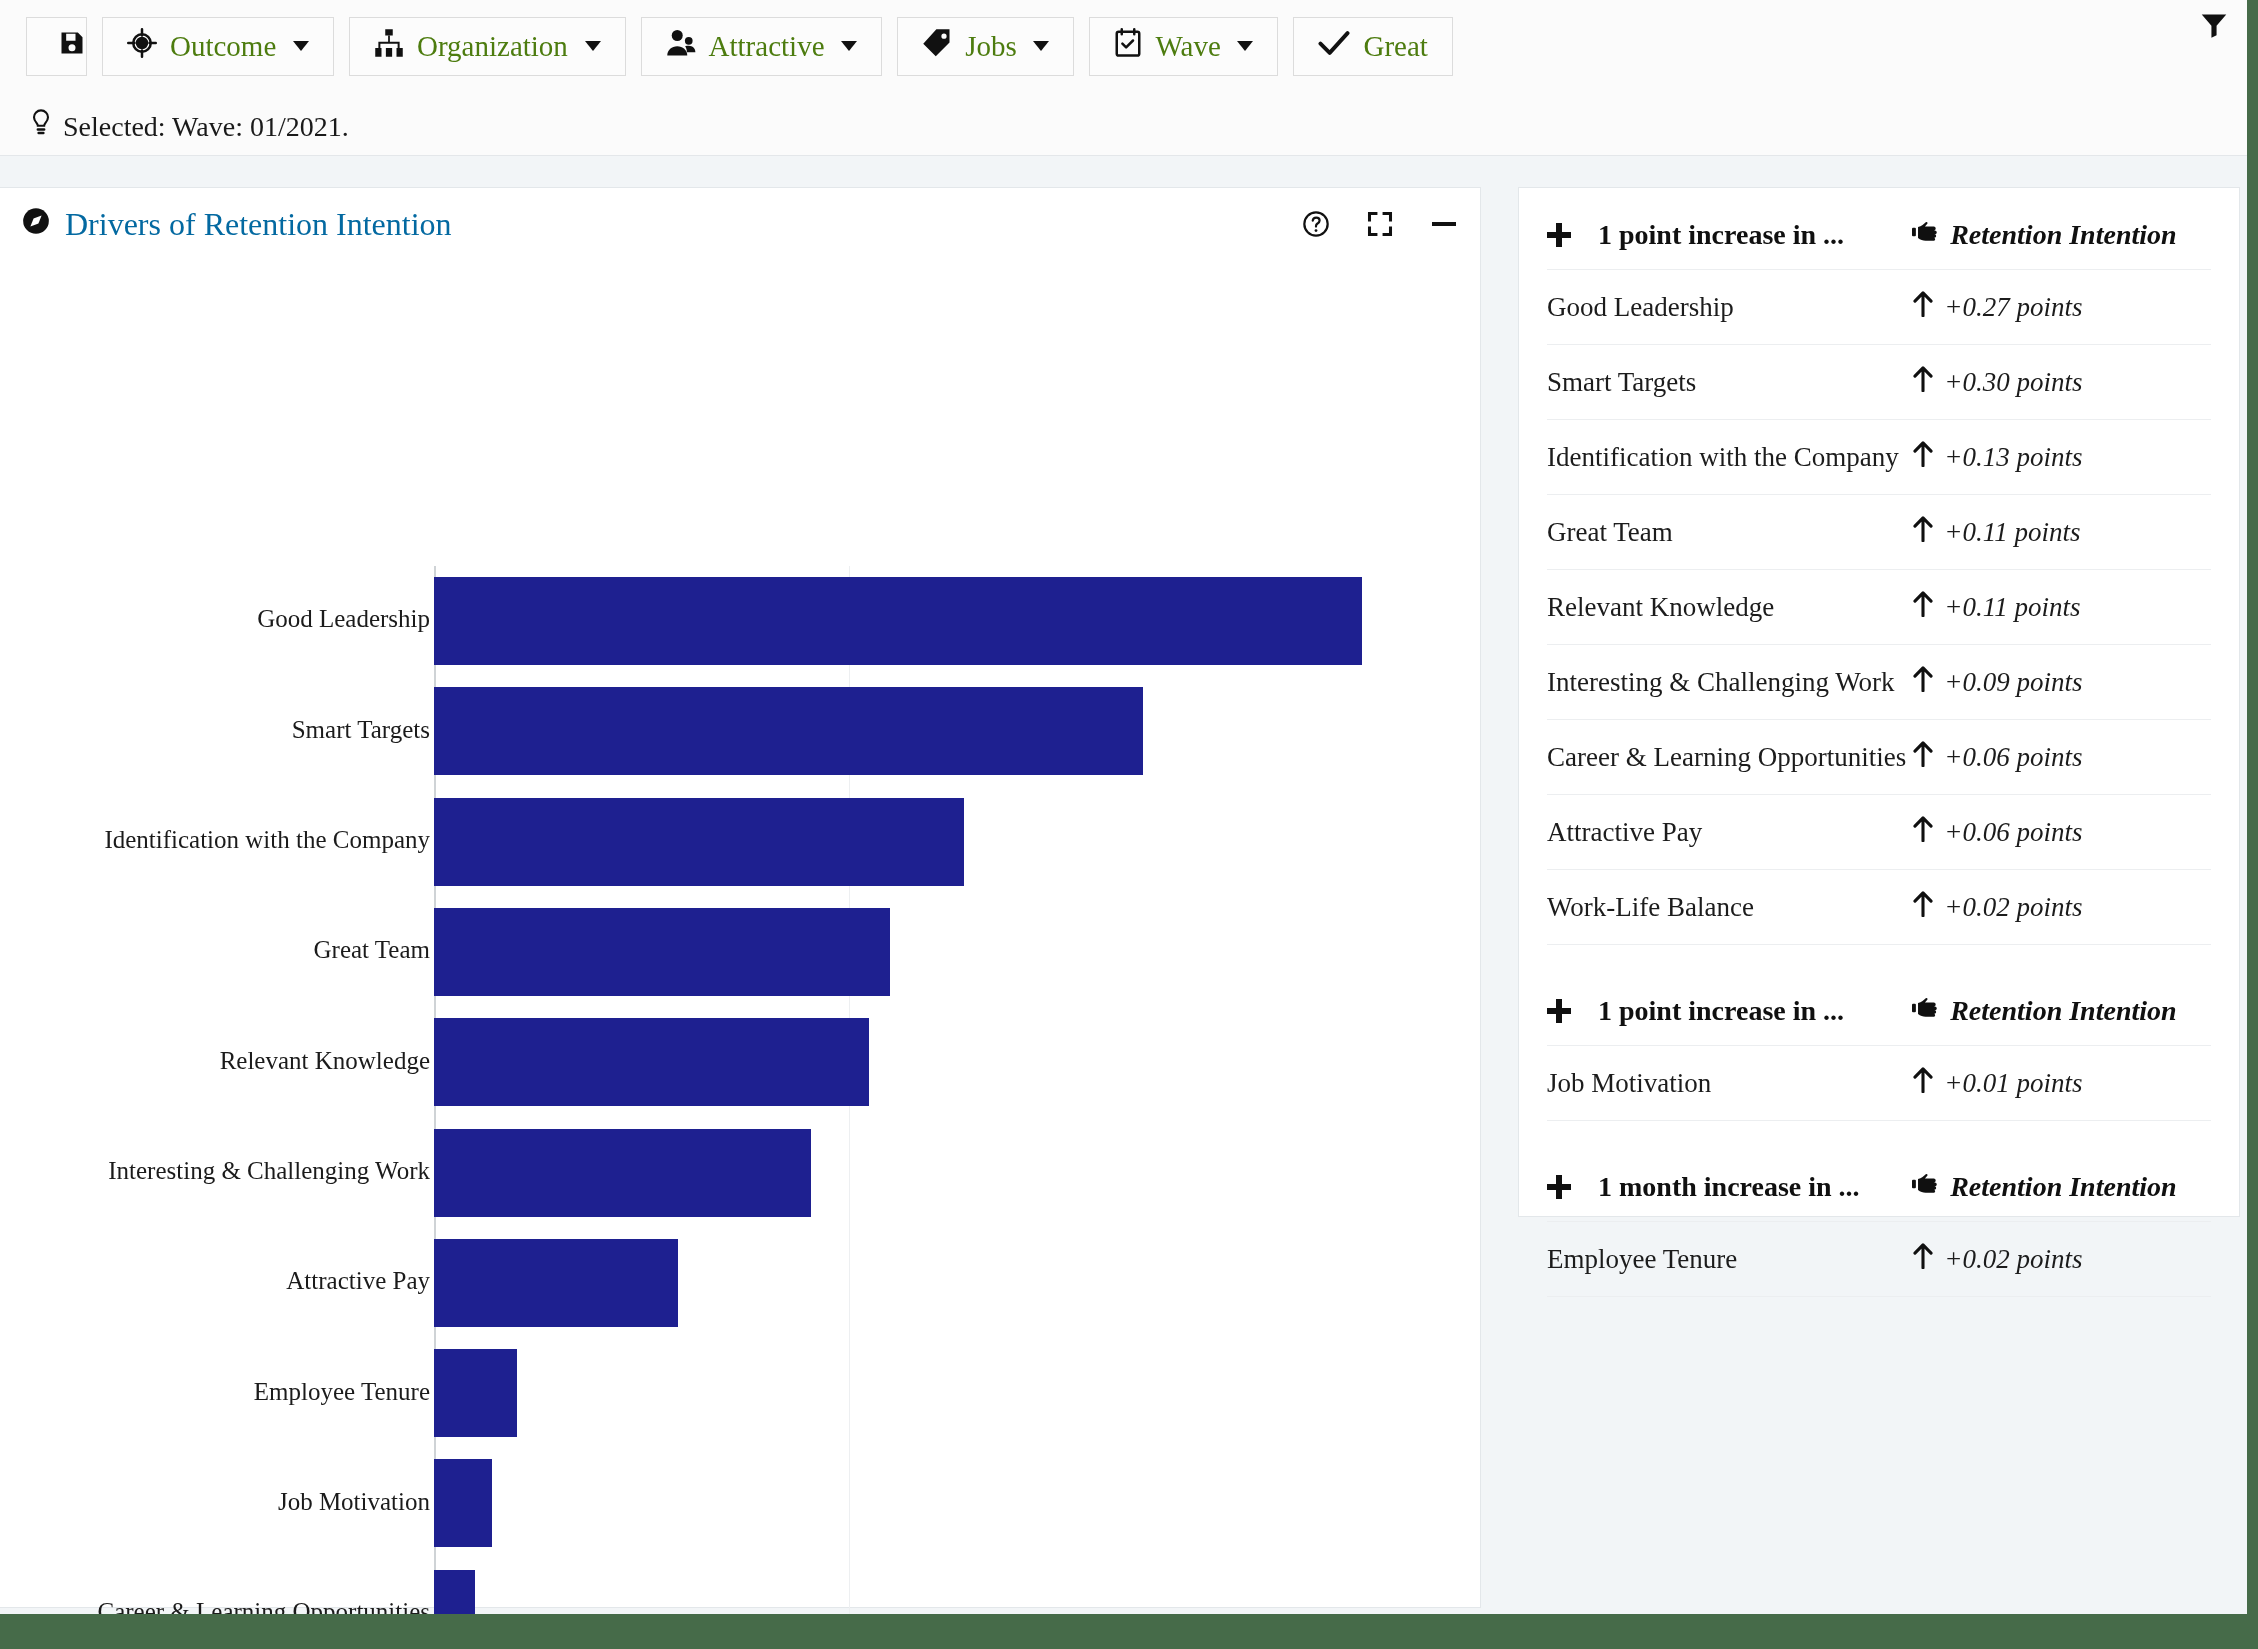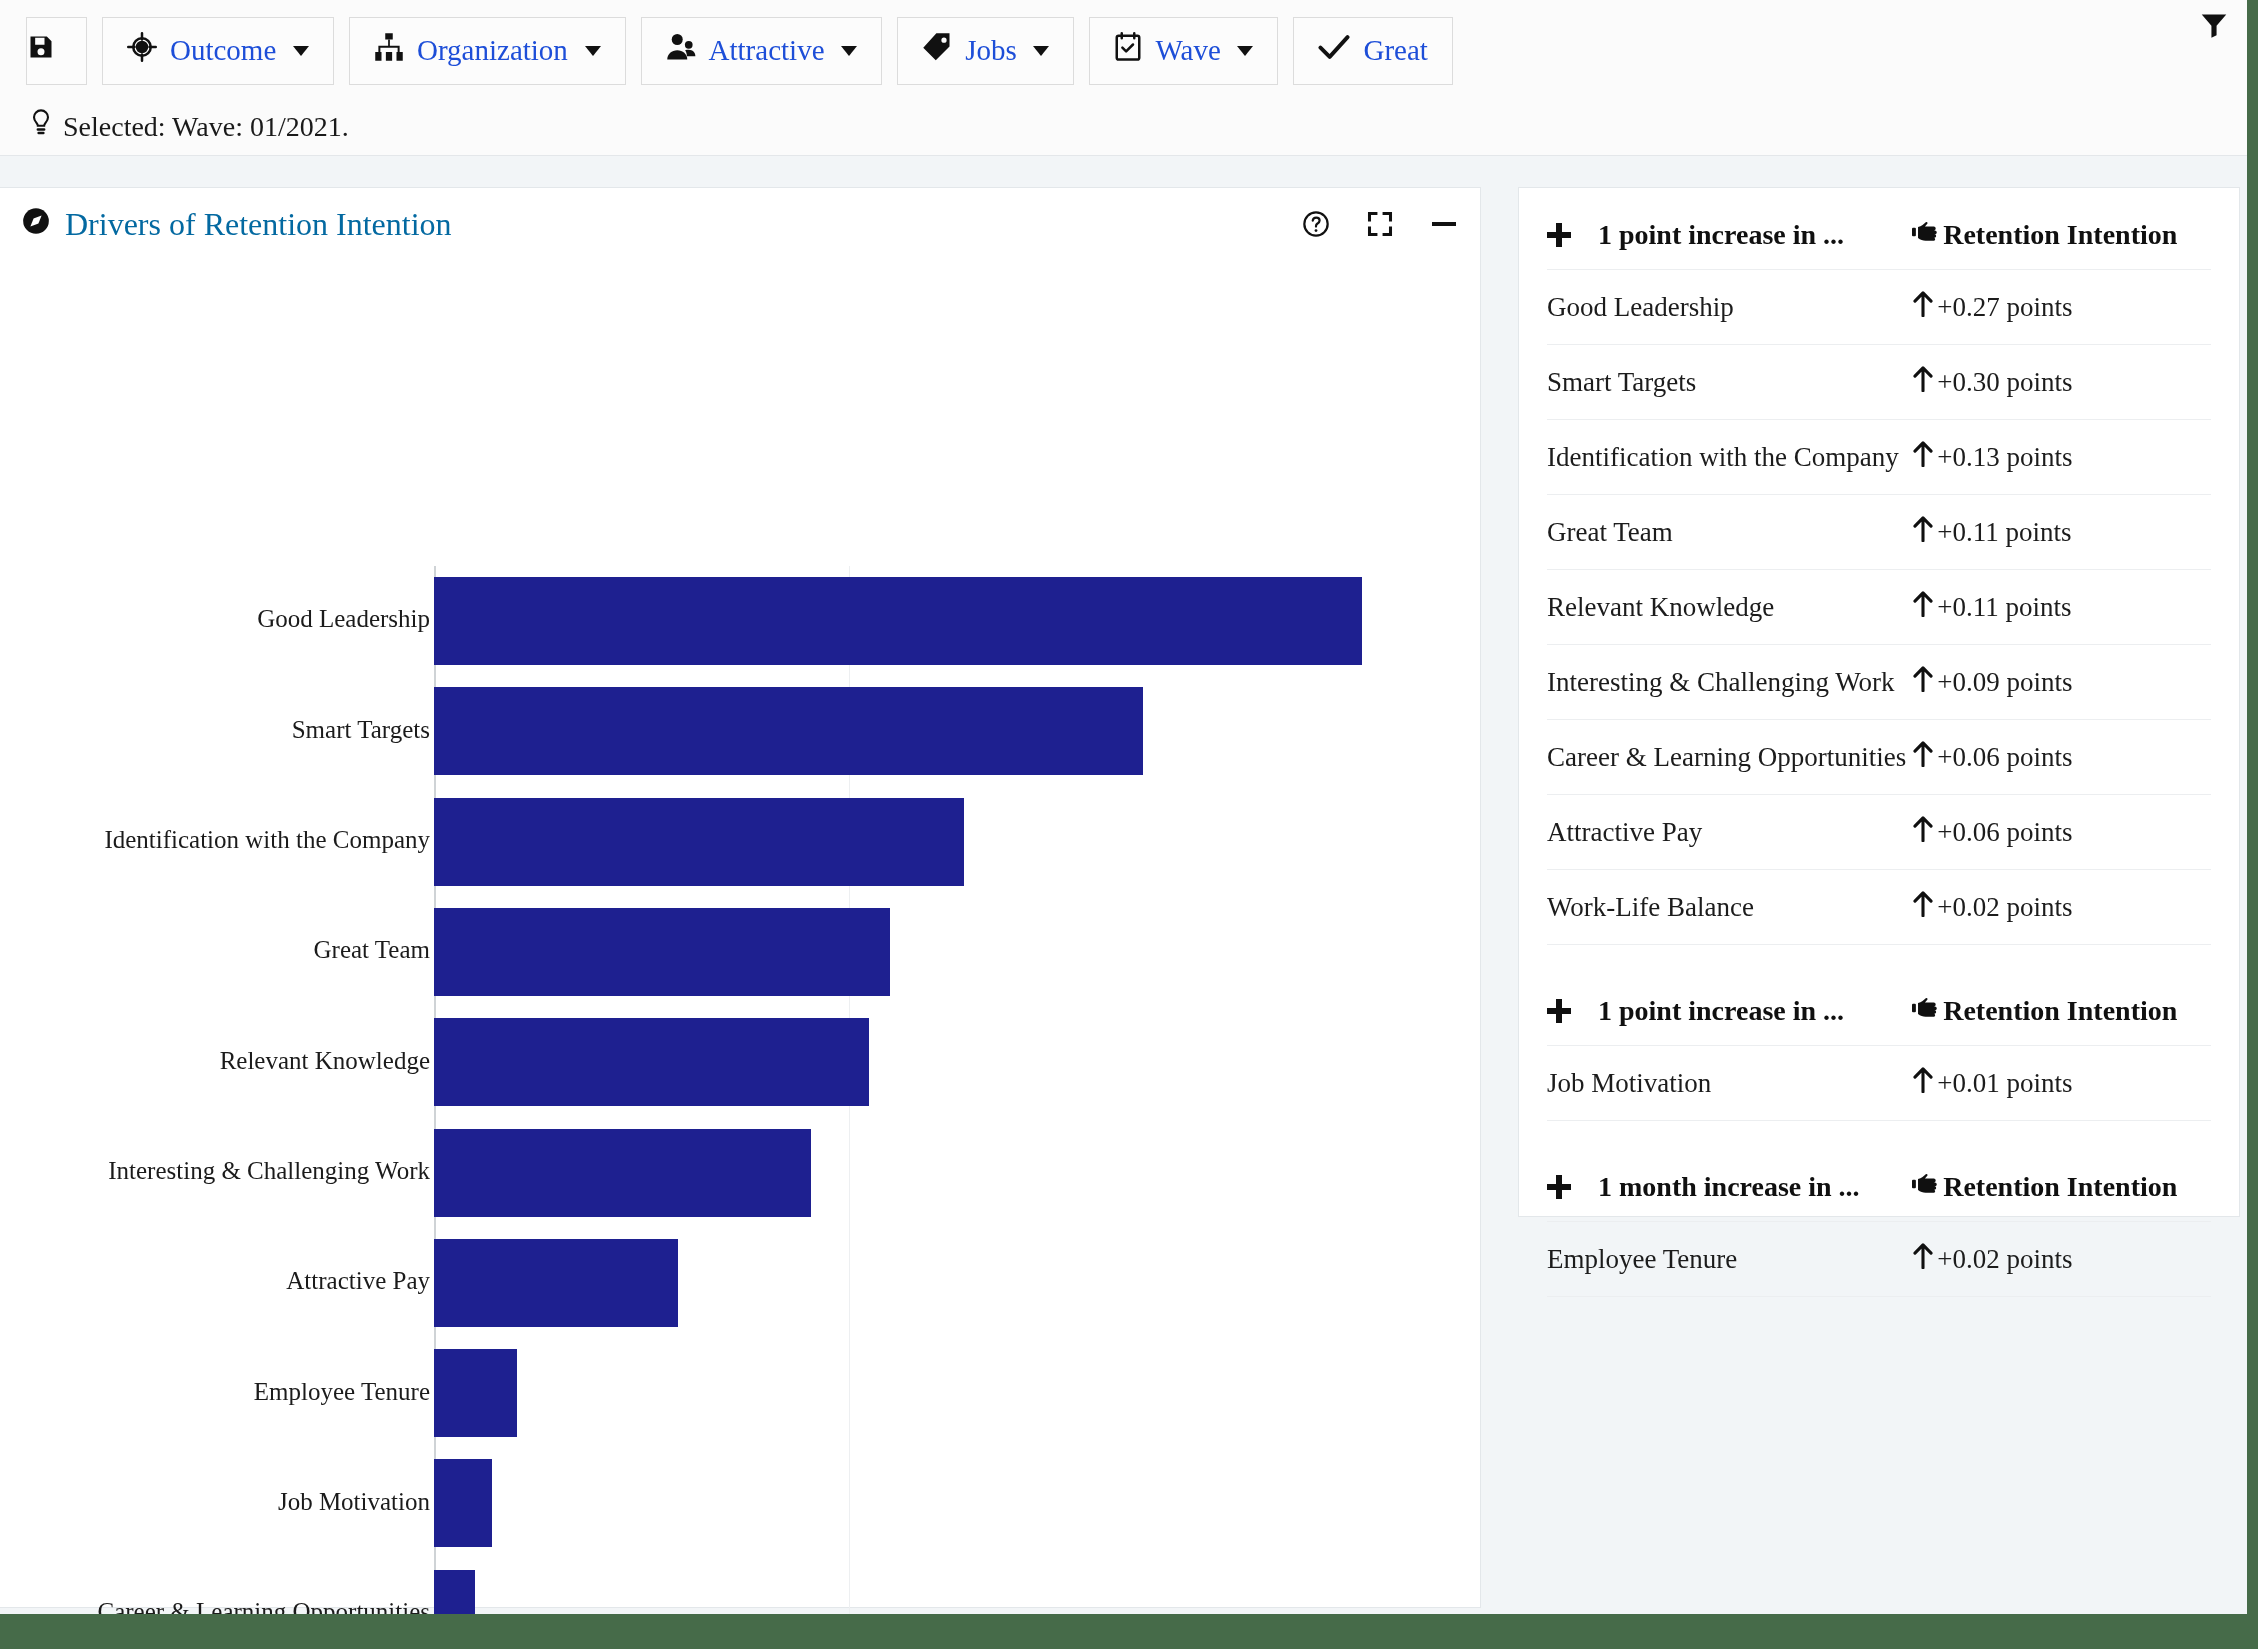--- a/index.html
+++ b/index.html
@@ -26,23 +26,23 @@
     position: absolute; top: 0; left: 0; width: 2247px; height: 156px;
     background: #fbfbfb; border-bottom: 0.9px solid #e4e7ea;
   }
   .filter-icon {
     position: absolute; top: 9.3px; right: 16.7px;
     width: 32px; height: 32px; display: flex; align-items: center; justify-content: center;
   }
   .btn-row { position: absolute; top: 16.7px; left: 26px; display: flex; gap: 15px; align-items: stretch; }
   .tbtn {
     background: #fcfcfc; border: 0.9px solid #dcdcdc;
-    display: flex; align-items: center; justify-content: flex-start;
-    gap: 13px; height: 68px; padding: 0 24px;
-    font-size: 29px; color: #1d4ed8; white-space: nowrap;
+    display: flex; align-items: center; justify-content: flex-end;
+    gap: 13px; height: 59px; padding: 0 24px;
+    font-size: 29px; color: #4d7c0f; white-space: nowrap;
     font-family: "Liberation Serif", serif;
   }
   .tbtn.icon-only { width: 61px; padding: 0; }
   .tbtn .caret {
     width: 0; height: 0; margin-left: 3.7px;
     border-left: 8.3px solid transparent; border-right: 8.3px solid transparent;
     border-top: 10.2px solid #111;
   }
   .tbtn svg { flex: 0 0 auto; }
   .selected-line {
@@ -96,21 +96,21 @@
     display: flex; align-items: center; height: 69px;
     border-bottom: 0.9px solid #eceef0;
   }
   .ta-head-row.spaced { margin-top: 32px; }
   .ta-row {
     display: flex; align-items: center; height: 75px;
     border-bottom: 0.9px solid #eceef0;
   }
   .ta-row:last-child { border-bottom: 0.9px solid #eceef0; }
   .ta-c1 { width: 55%; display: flex; align-items: center; gap: 27px; }
-  .ta-c2 { width: 45%; display: flex; align-items: center; gap: 3px; }
+  .ta-c2 { width: 45%; display: flex; align-items: center; gap: 10px; font-style: italic; }
   .ta-head-row .ta-c1, .ta-head-row .ta-c2 { font-weight: bold; font-size: 28px; color: #101010; }
   .ta-row .ta-c1, .ta-row .ta-c2 { font-size: 27px; color: #1c1c1c; }
   .plus-ic { position: relative; width: 24px; height: 24px; flex: 0 0 auto; }
   .plus-ic::before, .plus-ic::after { content: ""; position: absolute; background: #101010; }
   .plus-ic::before { left: 9.3px; top: 0; width: 5.6px; height: 24px; }
   .plus-ic::after { top: 9.3px; left: 0; height: 5.6px; width: 24px; }
 </style>
 </head>
 <body>
 

